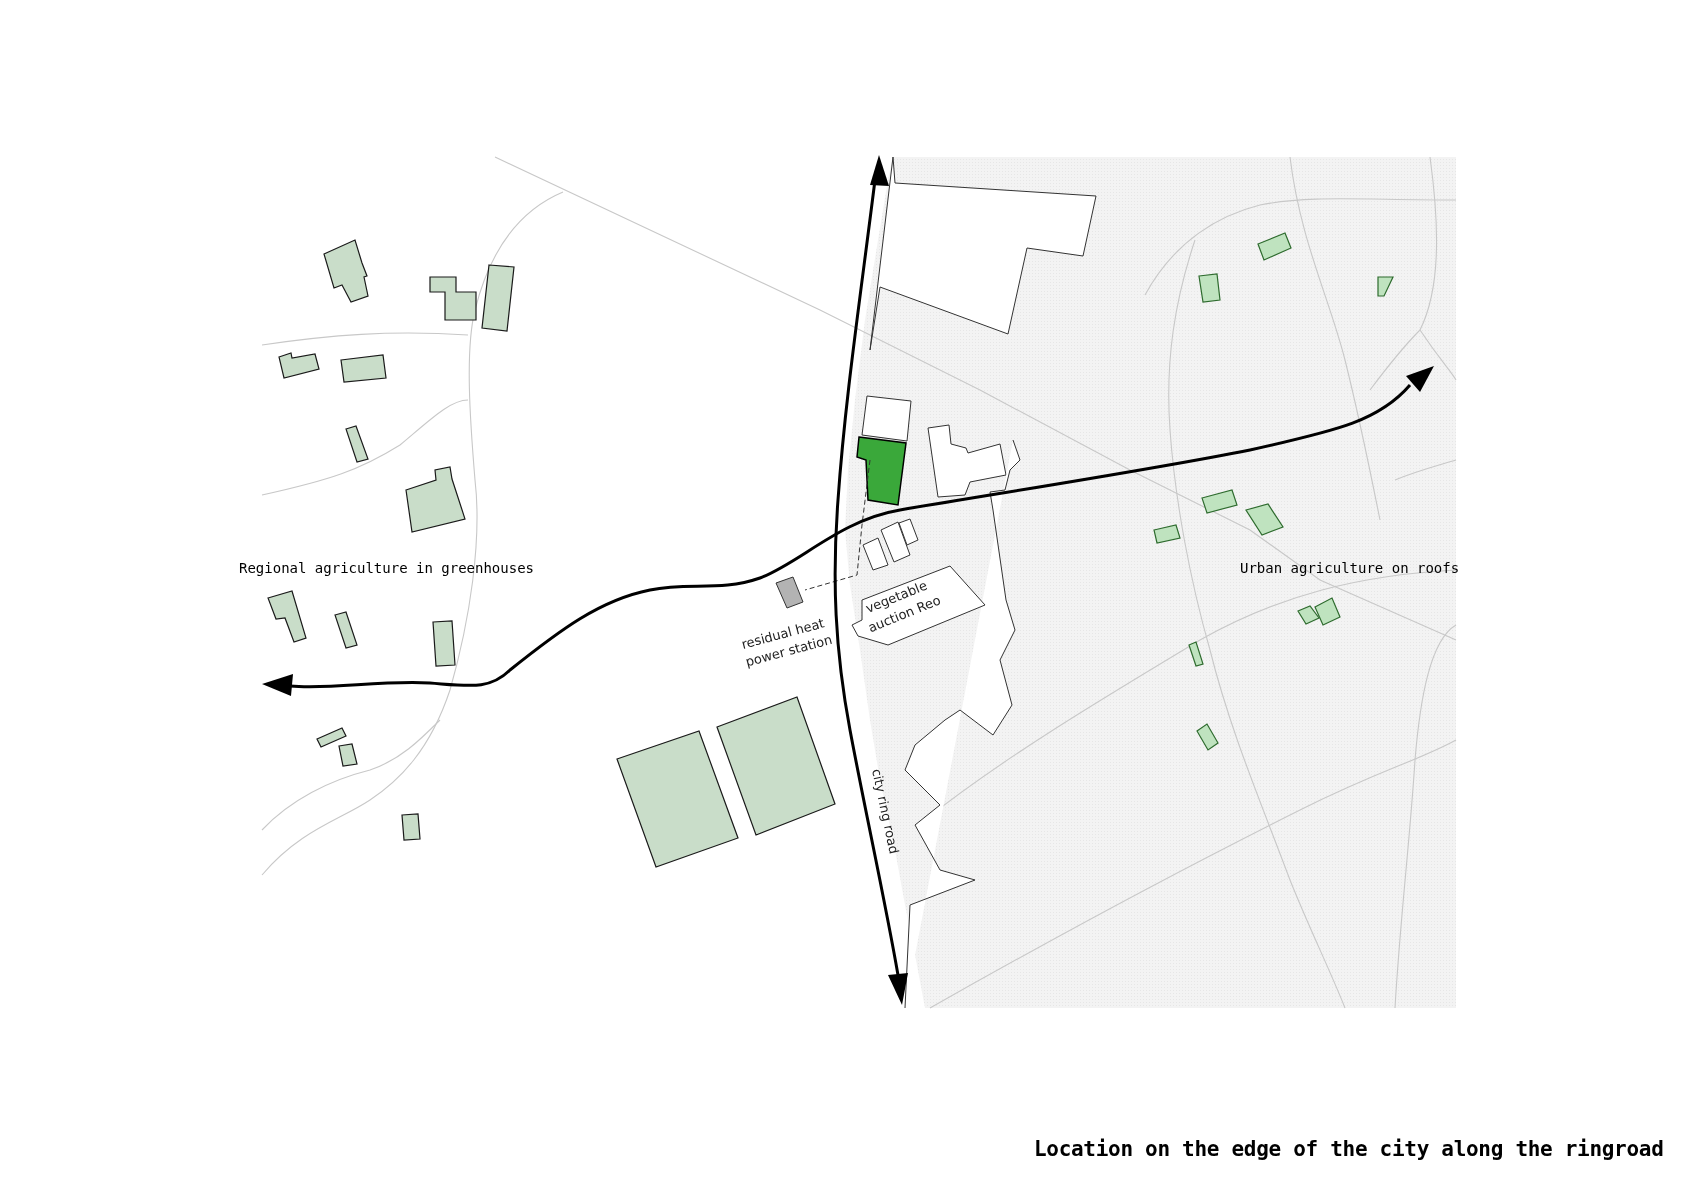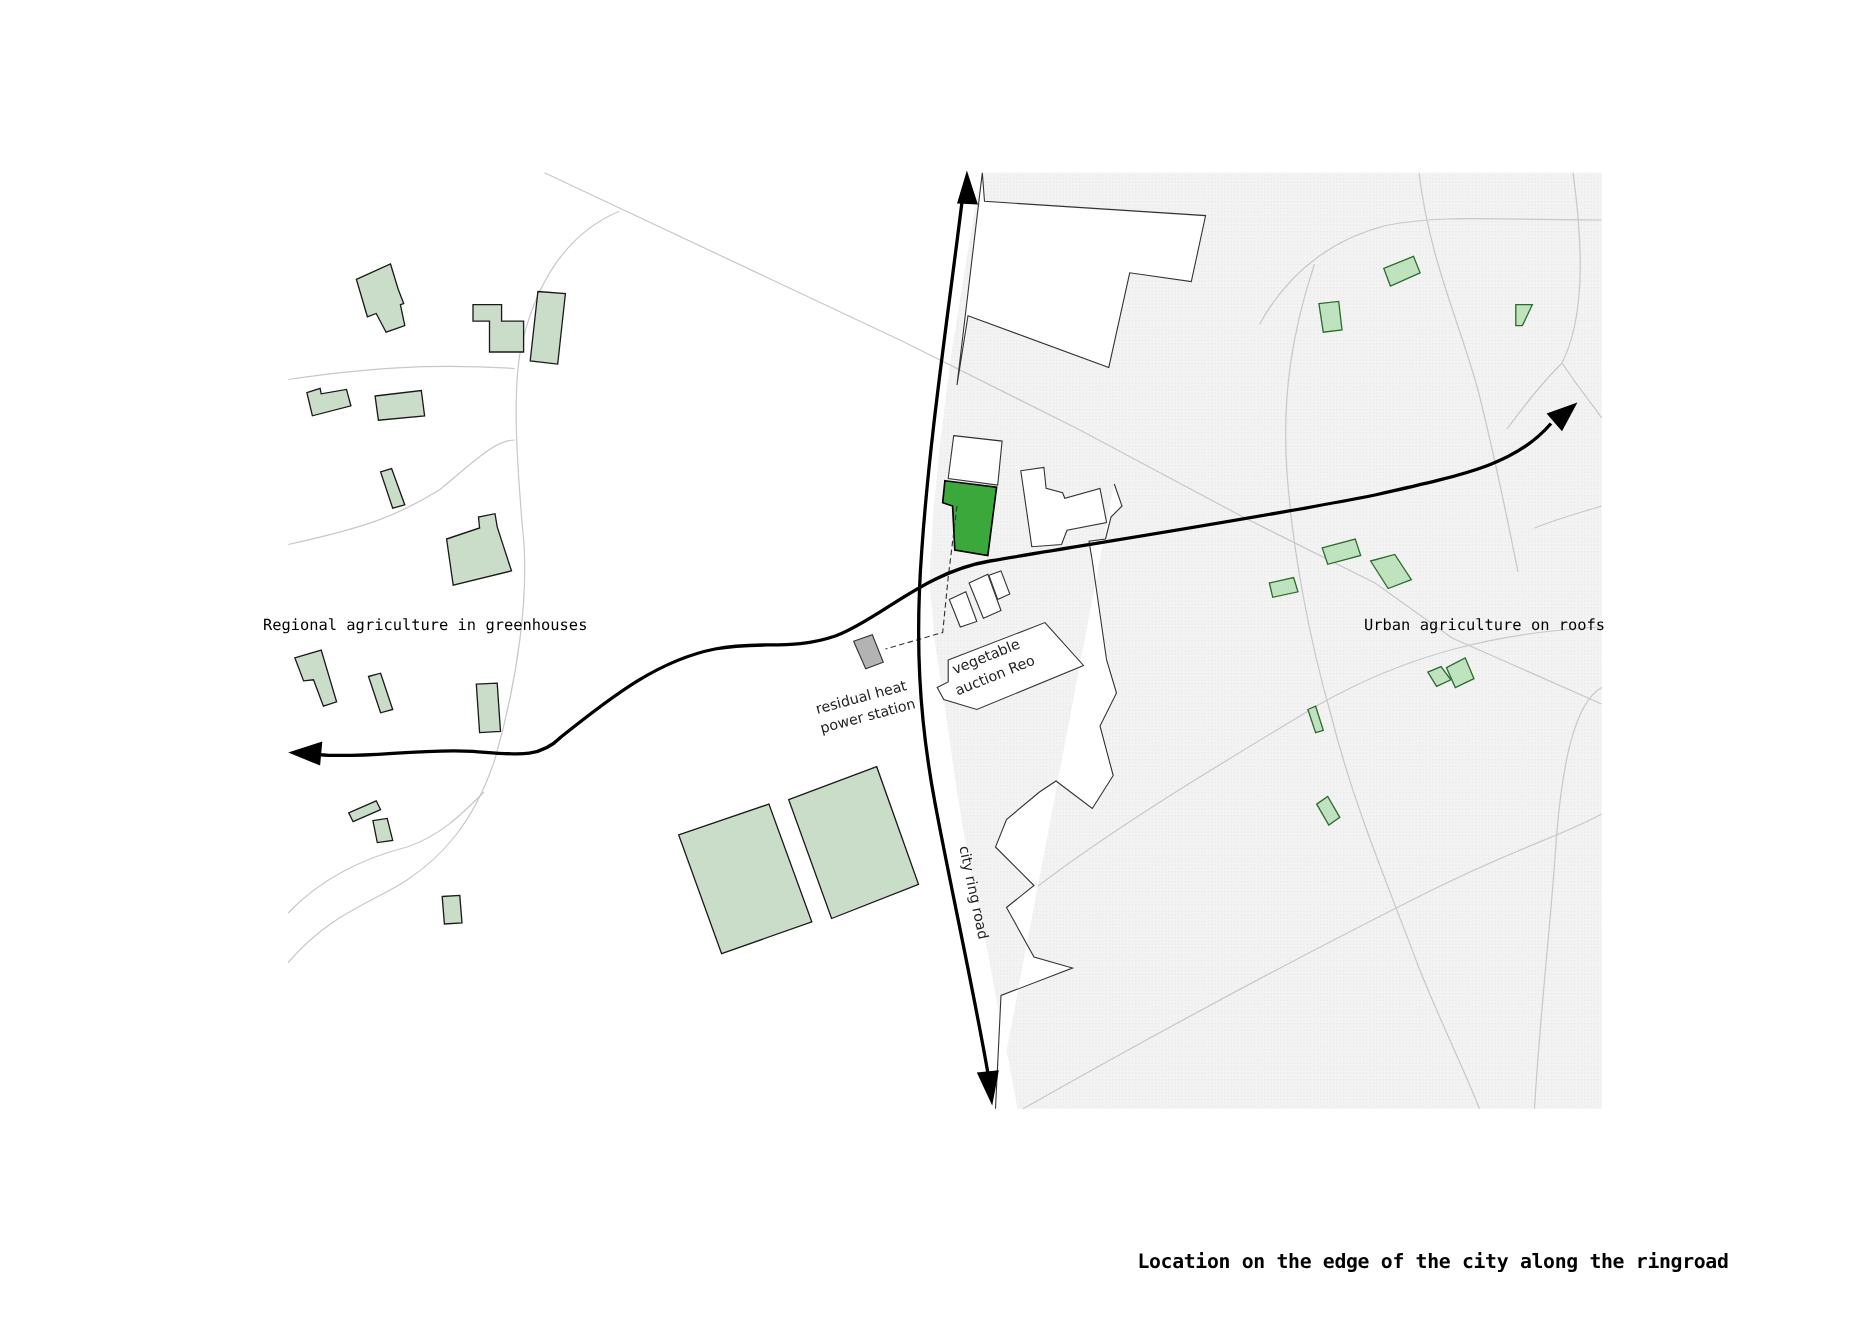--- a/index.html
+++ b/index.html
@@ -7,21 +7,21 @@
          font-family:"DejaVu Sans Mono","Liberation Mono",monospace; }
   svg { position:absolute; left:0; top:0; }
   .road-thin { fill:none; stroke:#c8c8c8; stroke-width:1.1; }
   .plot { fill:#ffffff; stroke:#333; stroke-width:1; }
   .gh-regional { fill:#c9ddc9; stroke:#1a1a1a; stroke-width:1.2; }
   .gh-urban { fill:#bfe3bf; stroke:#2e6b2e; stroke-width:1.2; }
   .main-arrow { fill:none; stroke:#000; stroke-width:3; }
   .lbl { font-family:"DejaVu Sans Mono","Liberation Mono",monospace; font-size:14px; fill:#000; }
   .lbl-small { font-family:"DejaVu Sans","Liberation Sans",sans-serif; font-size:13px; fill:#222; }
   .title { position:absolute; left:1034px; top:1137px; font-family:"DejaVu Sans Mono","Liberation Mono",monospace;
-           font-weight:bold; font-size:18px; color:#000; letter-spacing:-0.3px; white-space:nowrap; }
+           font-weight:bold; font-size:21px; color:#000; letter-spacing:-0.3px; white-space:nowrap; }
 </style>
 </head>
 <body>
 
 <svg width="1696" height="1200" viewBox="0 0 1696 1200">
   <defs>
     <pattern id="dots" width="3" height="3" patternUnits="userSpaceOnUse">
       <rect width="3" height="3" fill="#f3f3f3"></rect>
       <rect width="1" height="1" fill="#e6e6e6"></rect>
     </pattern>

